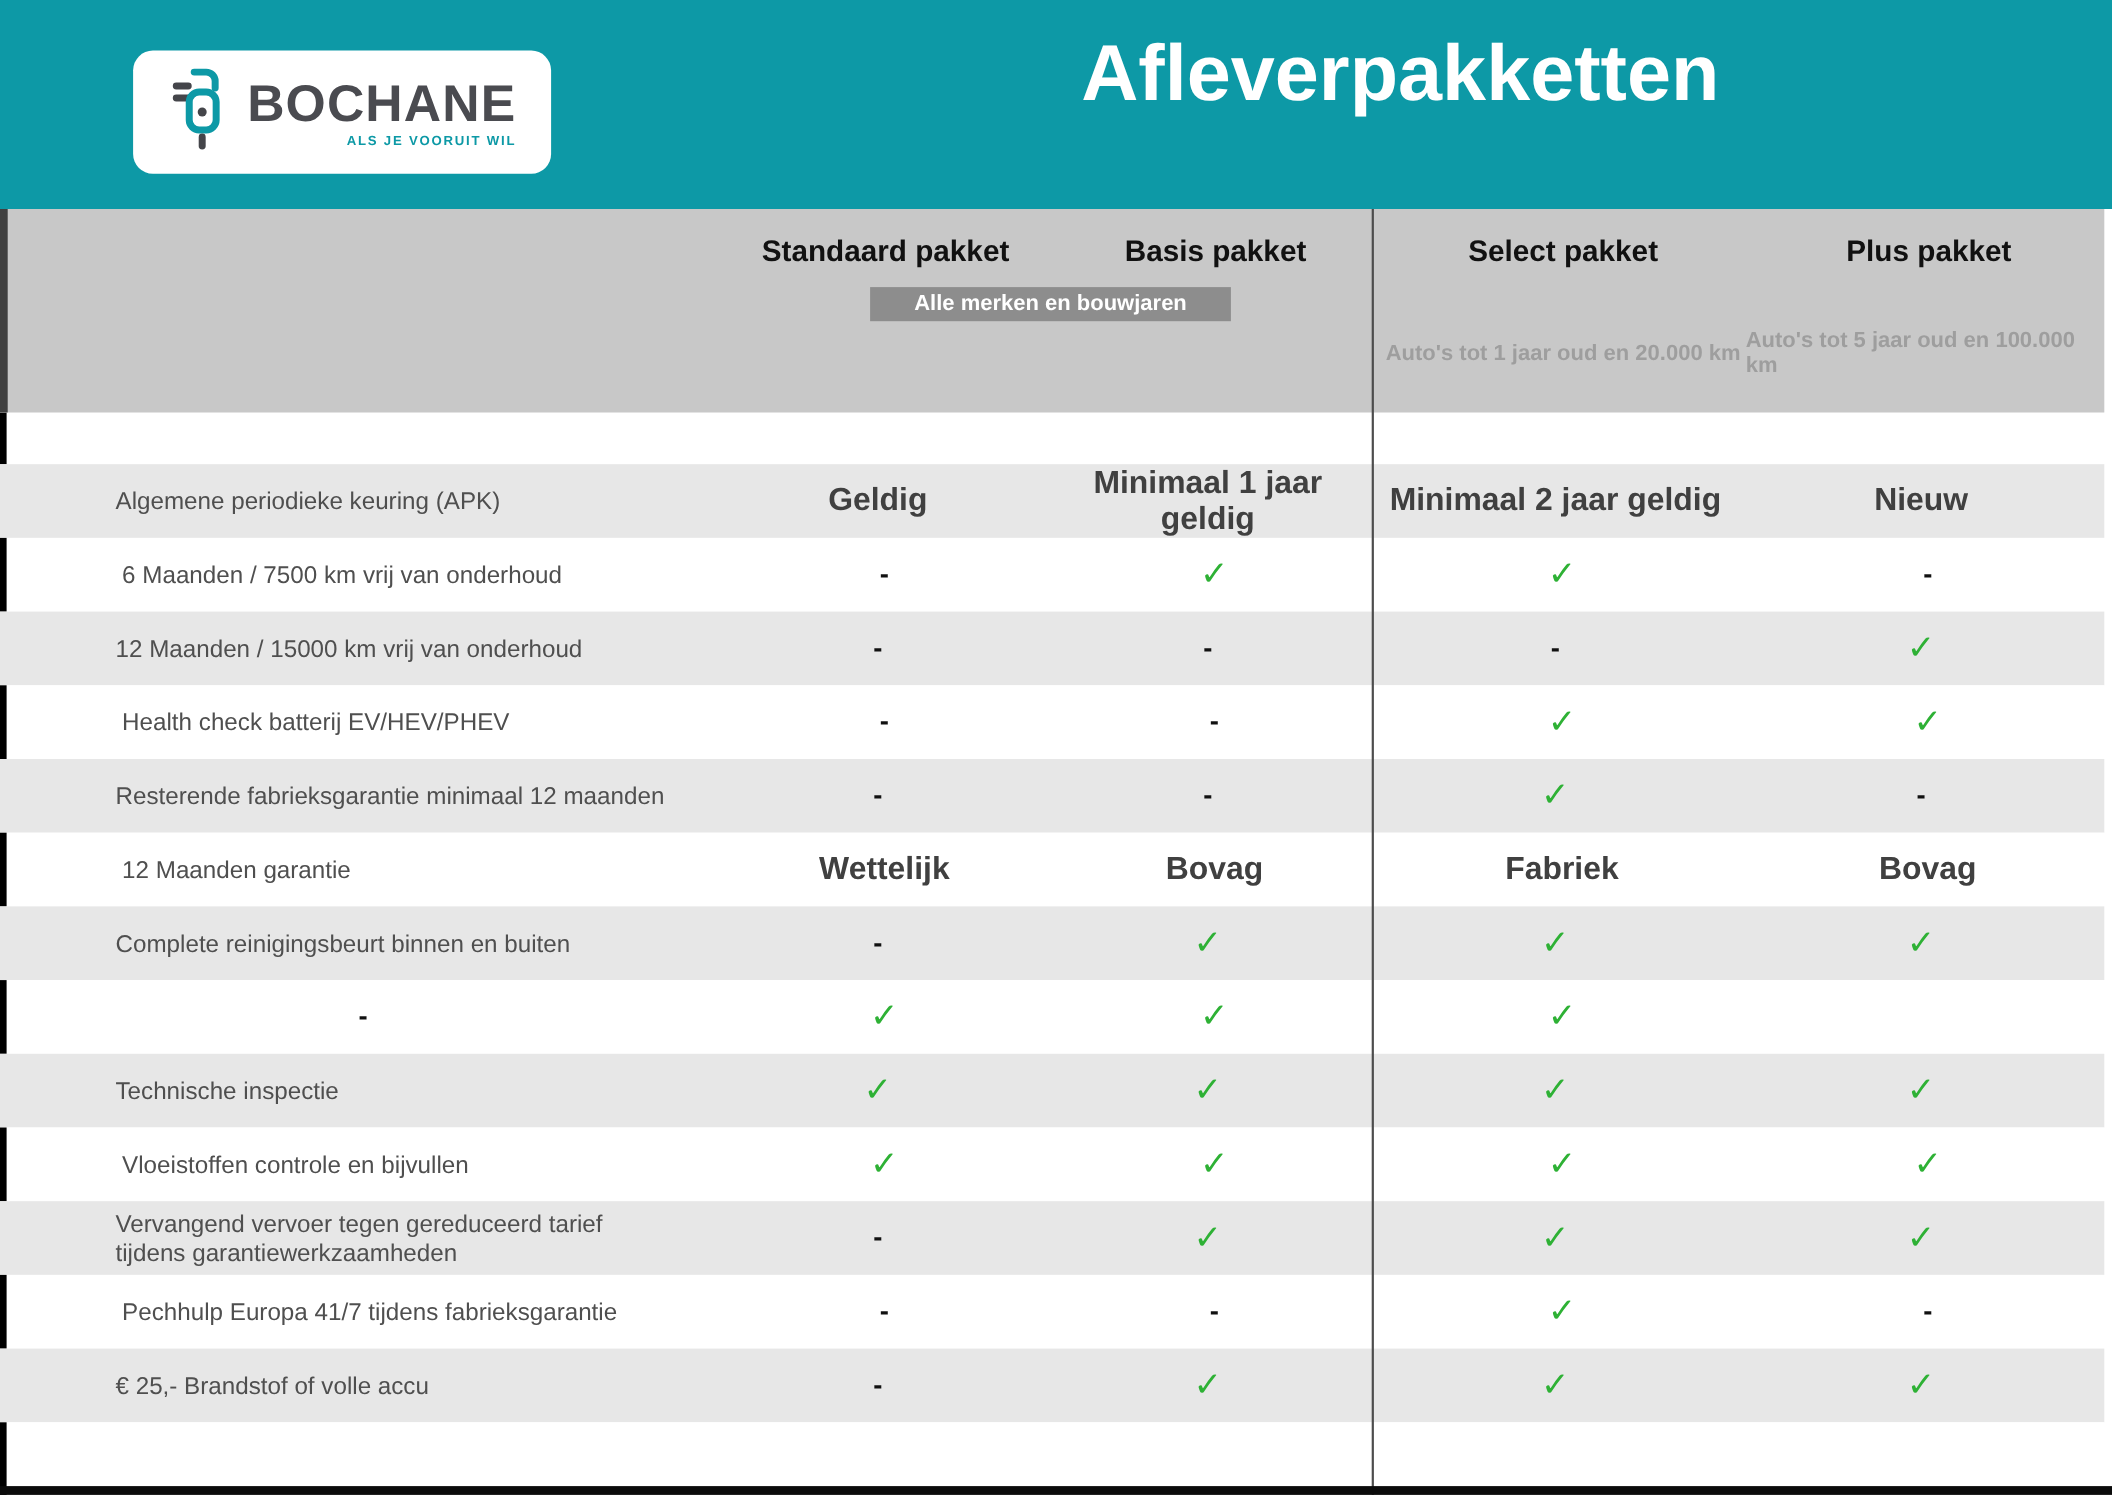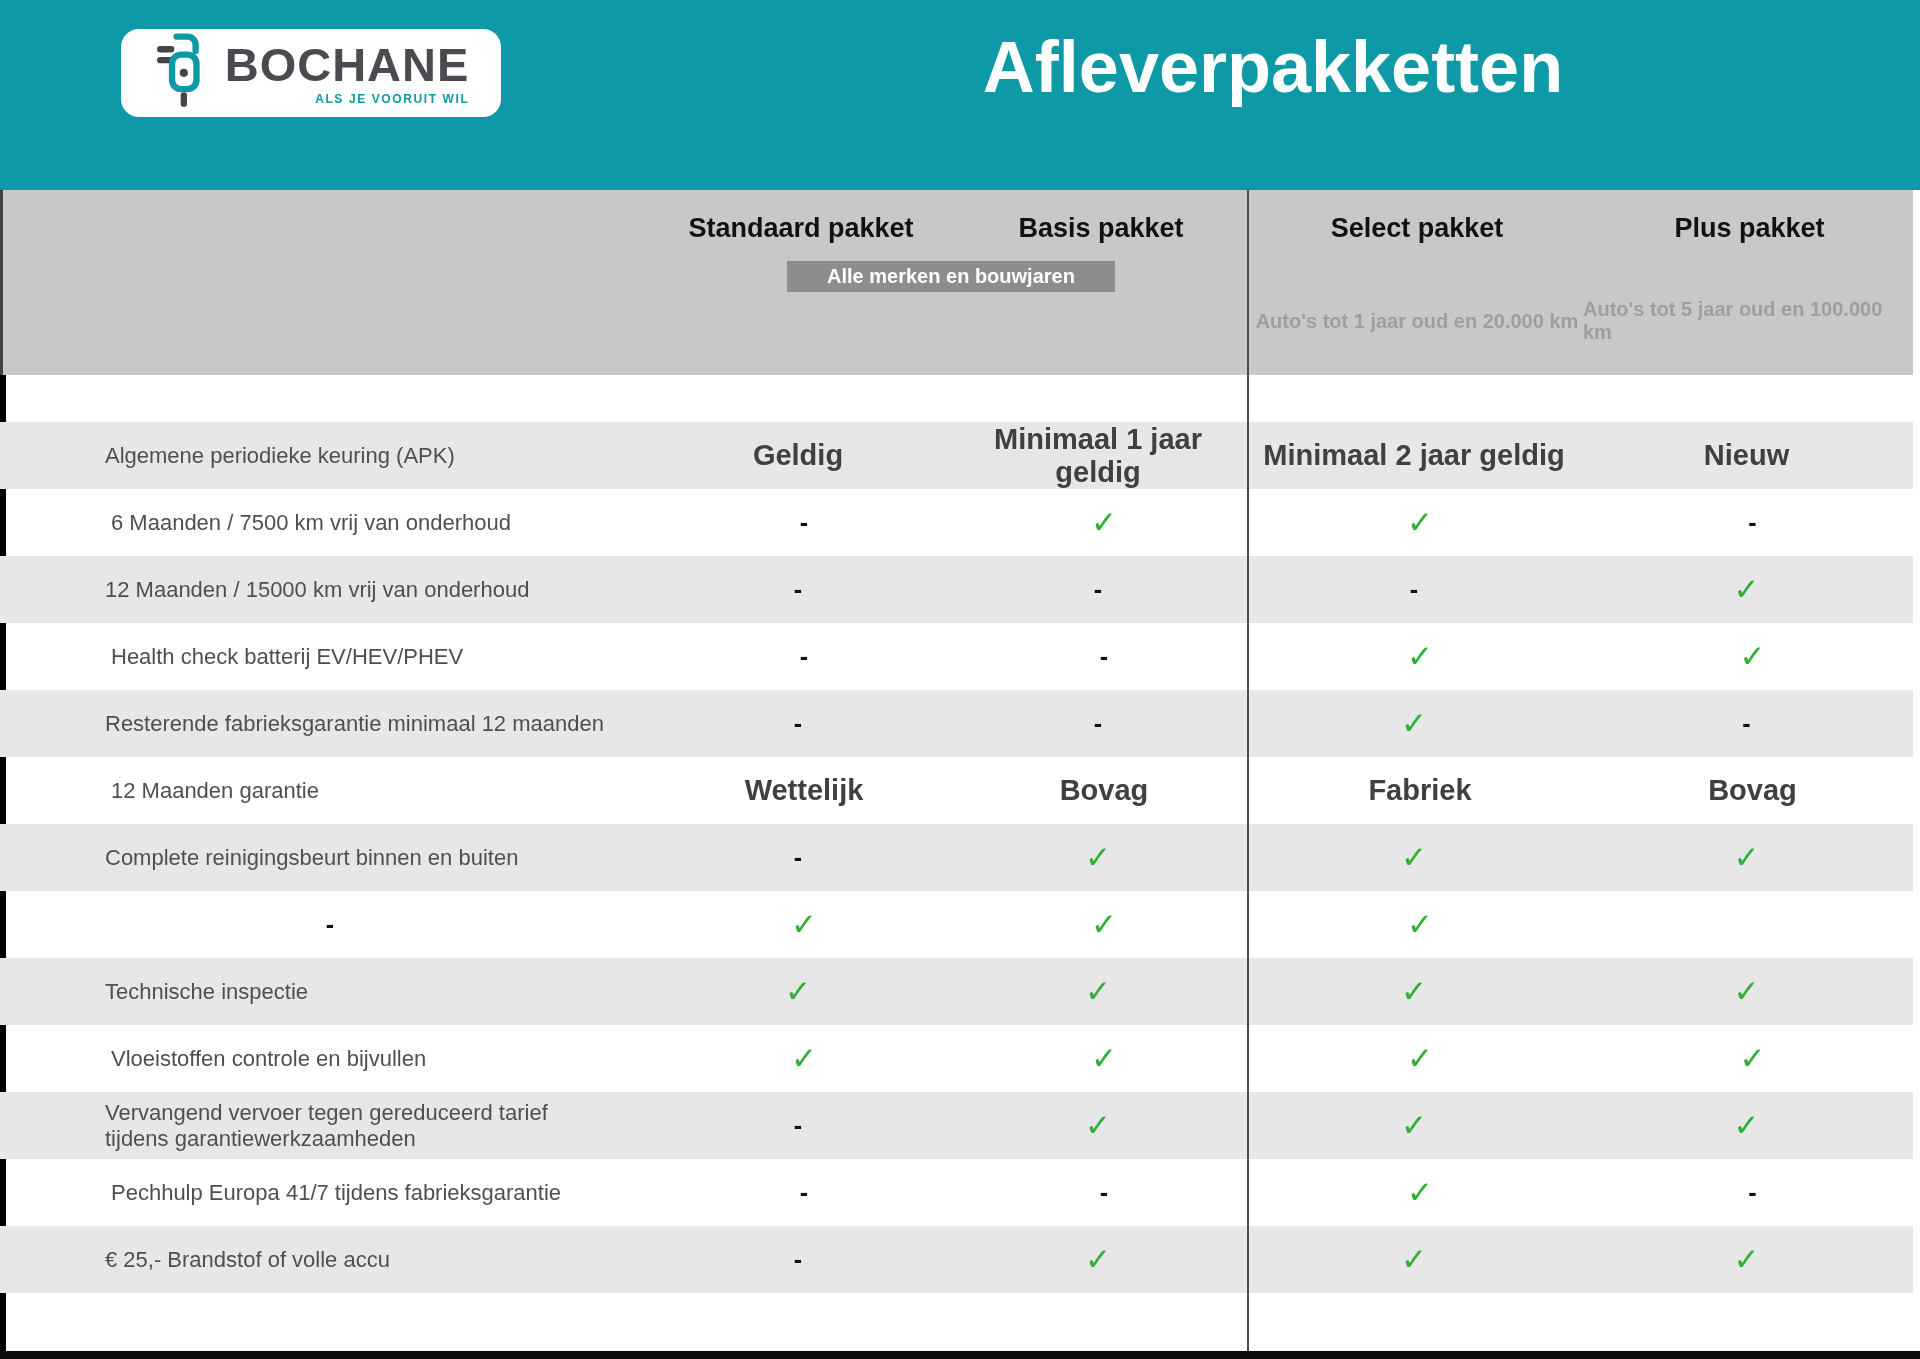--- a/index.html
+++ b/index.html
@@ -1,34 +1,34 @@
 <!DOCTYPE html>
 <html><head>
 <meta charset="utf-8">
 <style>
   html,body{margin:0;padding:0;background:#ffffff;}
   .page{position:relative;width:1920px;height:1359px;overflow:hidden;background:#ffffff;
         font-family:"Liberation Sans", sans-serif;display:flex;flex-direction:column;}
 
   
   .top-banner{position:relative;height:190px;background:#0d99a6;flex:none;}
-  .logo-card{position:absolute;left:121px;top:29px;width:380px;height:88px;background:#ffffff;
+  .logo-card{position:absolute;left:121px;top:46px;width:380px;height:112px;background:#ffffff;
              border-radius:18px;display:flex;align-items:center;justify-content:center;gap:14px;}
   .logo-text-block{display:flex;flex-direction:column;align-items:flex-end;}
   .logo-wordmark{font-size:47px;font-weight:bold;letter-spacing:1px;color:#4a4b50;line-height:1;}
   .logo-tagline{font-size:12px;font-weight:bold;letter-spacing:1.6px;color:#0d99a6;margin-top:4px;}
   .main-title{position:absolute;left:898px;top:26px;width:750px;text-align:center;
               font-size:72px;font-weight:bold;color:#ffffff;letter-spacing:0px;}
 
   
   .cols{display:grid;grid-template-columns:648px 300px 300px 332px 333px;box-sizing:border-box;}
 
   
   .pkg-band{position:relative;height:185px;flex:none;background:#c8c8c8;
-            margin-right:7px;border-left:3px solid #404040;
+            margin-right:7px;border-left:7px solid #404040;
             display:grid;grid-template-rows:64px 44px 26px 1fr;}
   .band-row{align-items:center;}
   .pkg-name{display:flex;align-items:center;justify-content:center;font-size:27px;font-weight:bold;
             color:#111111;padding-top:12px;}
   .badge-wrap{display:flex;align-items:center;justify-content:center;}
   .group-badge{background:#8d8d8d;color:#ffffff;font-size:20px;font-weight:bold;
                padding:4px 40px;text-align:center;}
   .badge-left{grid-column:2 / 4;}
   .badge-right{grid-column:4 / 6;}
   .pkg-caption{display:flex;align-items:center;justify-content:center;

